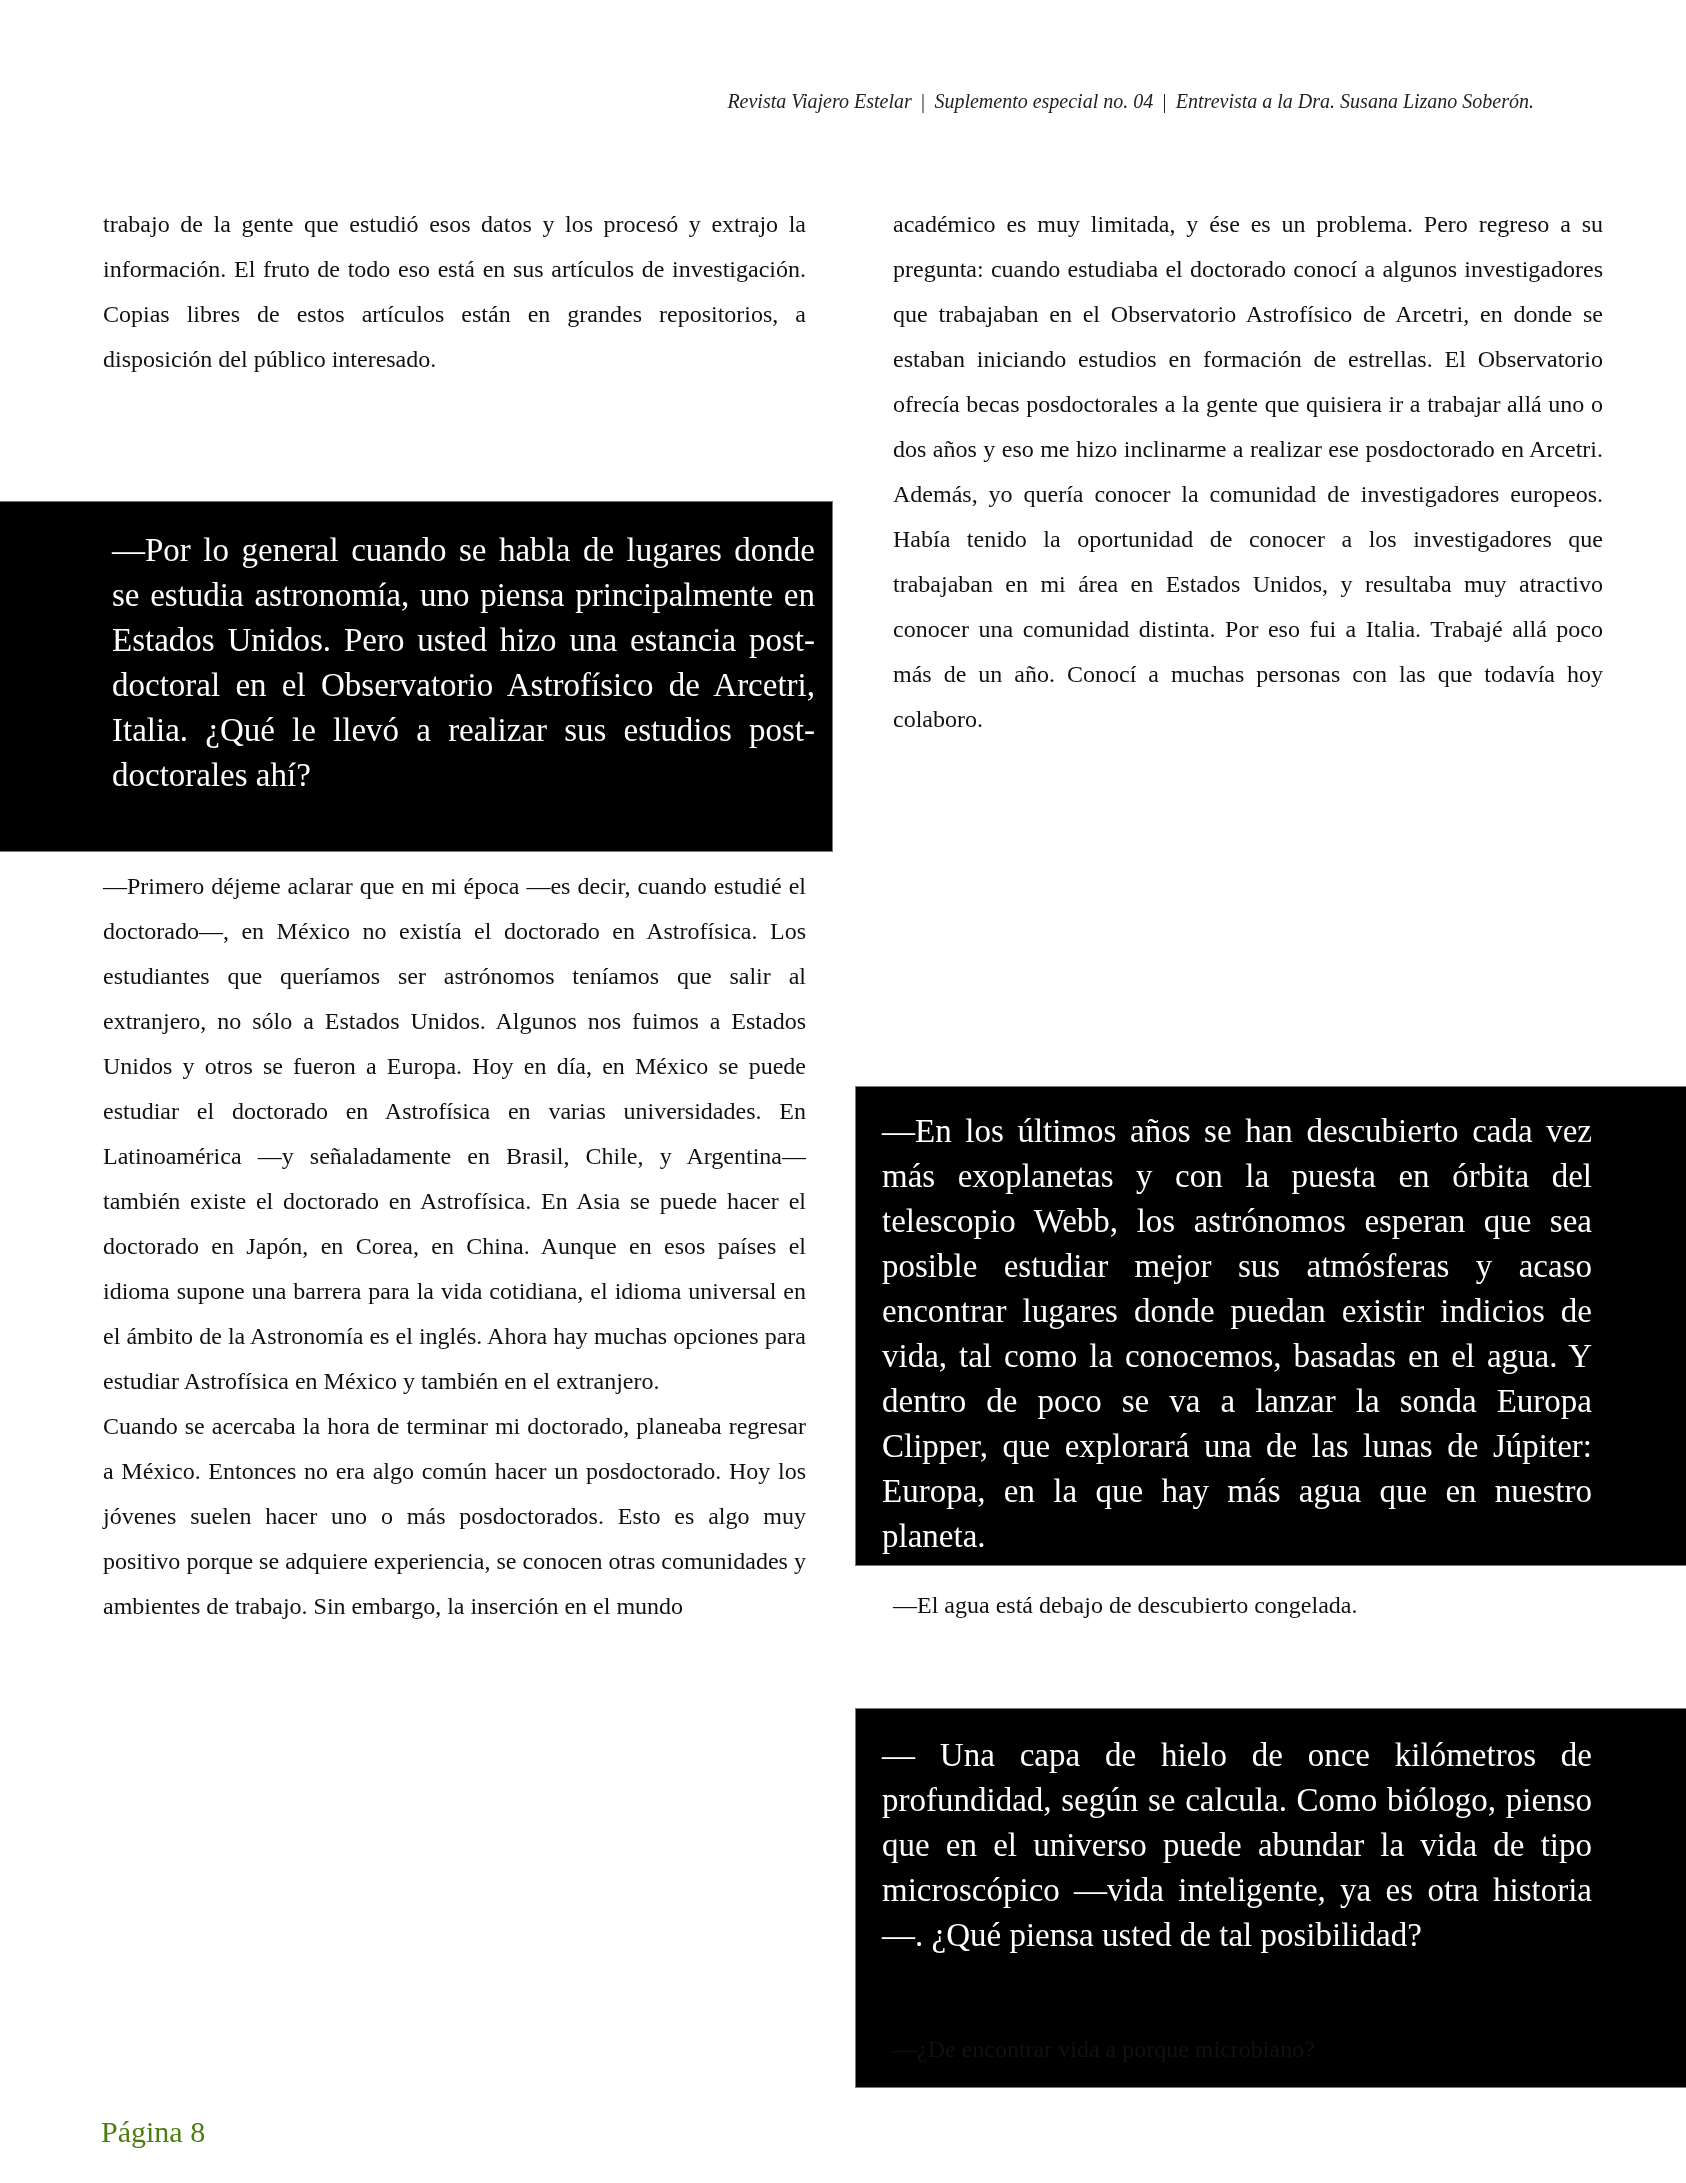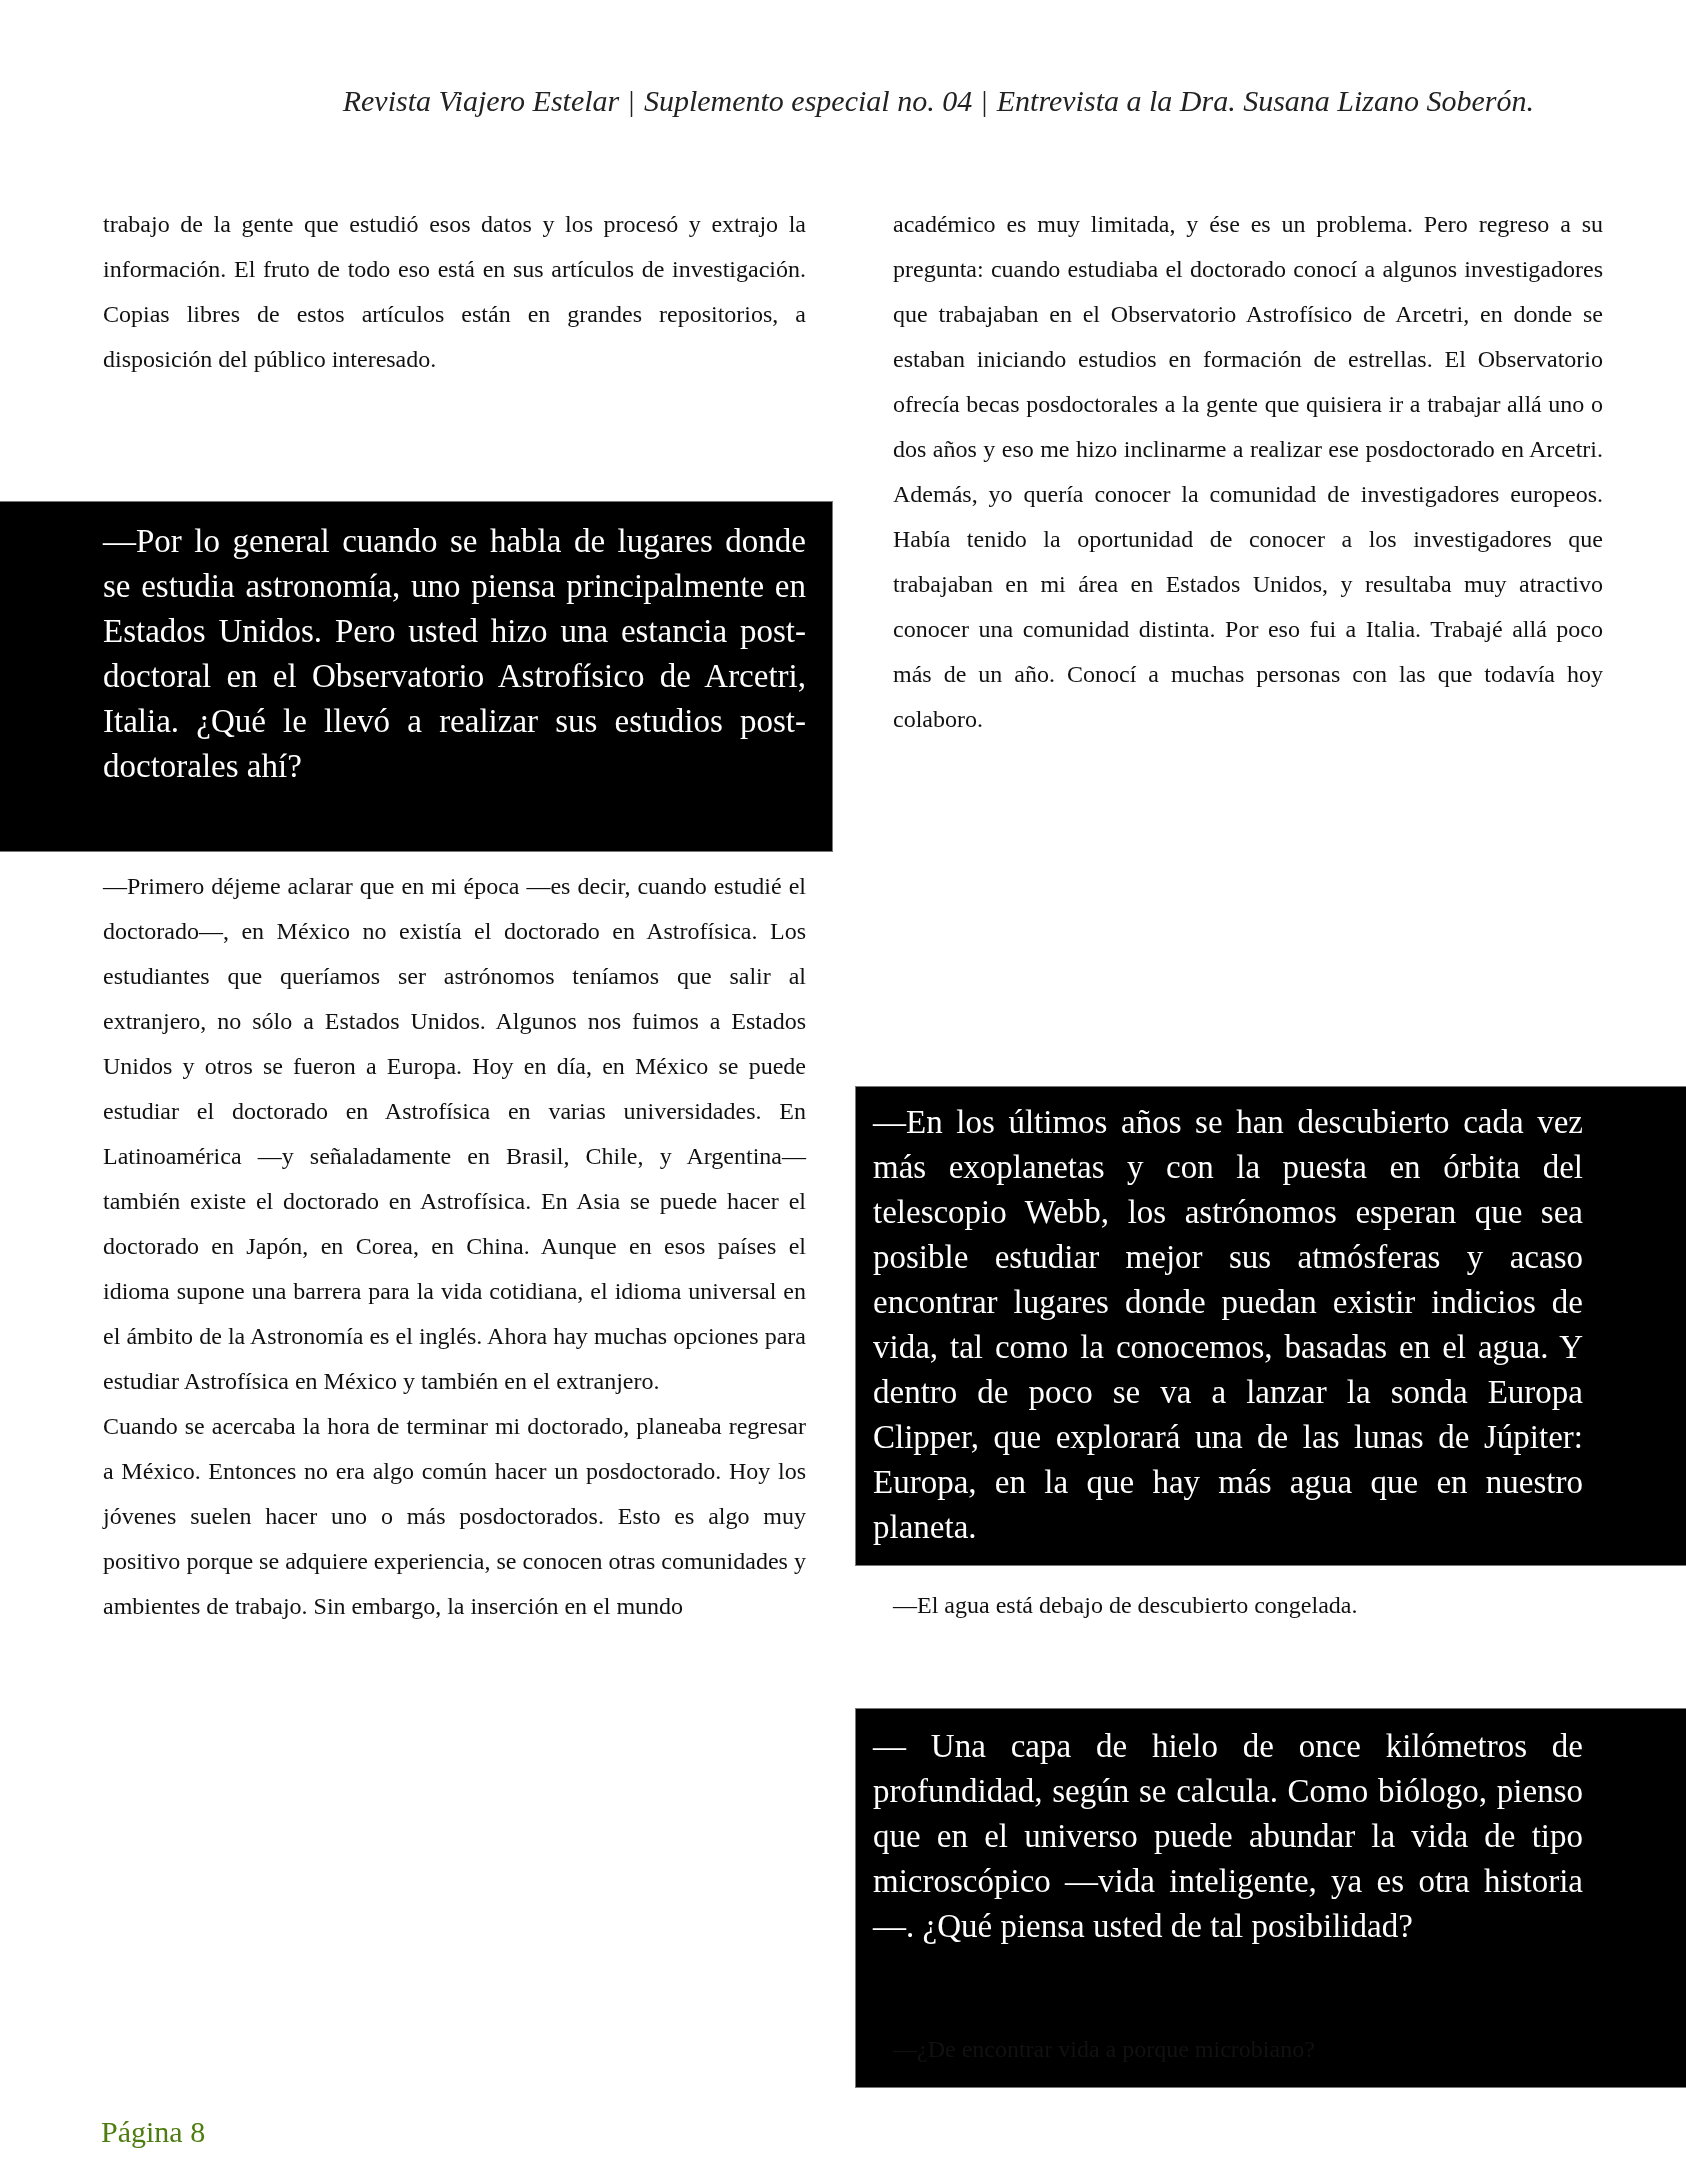--- a/index.html
+++ b/index.html
@@ -3,40 +3,40 @@
 <meta charset="utf-8">
 <style>
   html, body { margin: 0; padding: 0; background: #ffffff; }
   body {
     width: 1687px; height: 2183px; position: relative; overflow: hidden;
     font-family: "Liberation Serif", "DejaVu Serif", serif;
     color: #111111;
   }
   .header {
     position: absolute; top: 81px; right: 153px;
-    font-style: italic; font-size: 30px; line-height: 40px; color: #222222;
+    font-style: italic; font-size: 20px; line-height: 40px; color: #222222;
     white-space: nowrap;
   }
   .header .sep { display: inline-block; margin: 0 9.3px; font-style: normal; color: #222; }
 
   .col { position: absolute; }
   .col p {
     margin: 0; font-size: 24px; line-height: 45px;
     text-align: justify; hyphens: none;
   }
   .left-col { left: 103px; width: 703px; }
   .right-col { left: 893px; width: 710px; }
 
   .black-box {
     position: absolute; background: #000000; color: #ffffff;
     border-top: 1.3px solid #777; border-bottom: 1.3px solid #777;
     box-sizing: border-box;
   }
   .black-box p {
-    margin: 0; font-size: 33px; line-height: 45px; text-align: justify;
+    margin: 9px; font-size: 33px; line-height: 45px; text-align: justify;
     color: #ffffff; position: absolute;
   }
   .lbox { left: 0; top: 501px; width: 833px; height: 351px; border-right: 1.3px solid #777; }
   .lbox p { left: 103px; top: 17px; width: 703px; }
 
   .rbox1 { left: 855px; top: 1086px; width: 832px; height: 480px; border-left: 1.3px solid #777; }
   .rbox1 p { left: 17px; top: 13.2px; width: 710px; }
 
   .rbox2 { left: 855px; top: 1708px; width: 832px; height: 380px; border-left: 1.3px solid #777; }
   .rbox2 p { left: 17px; top: 14.6px; width: 710px; }

